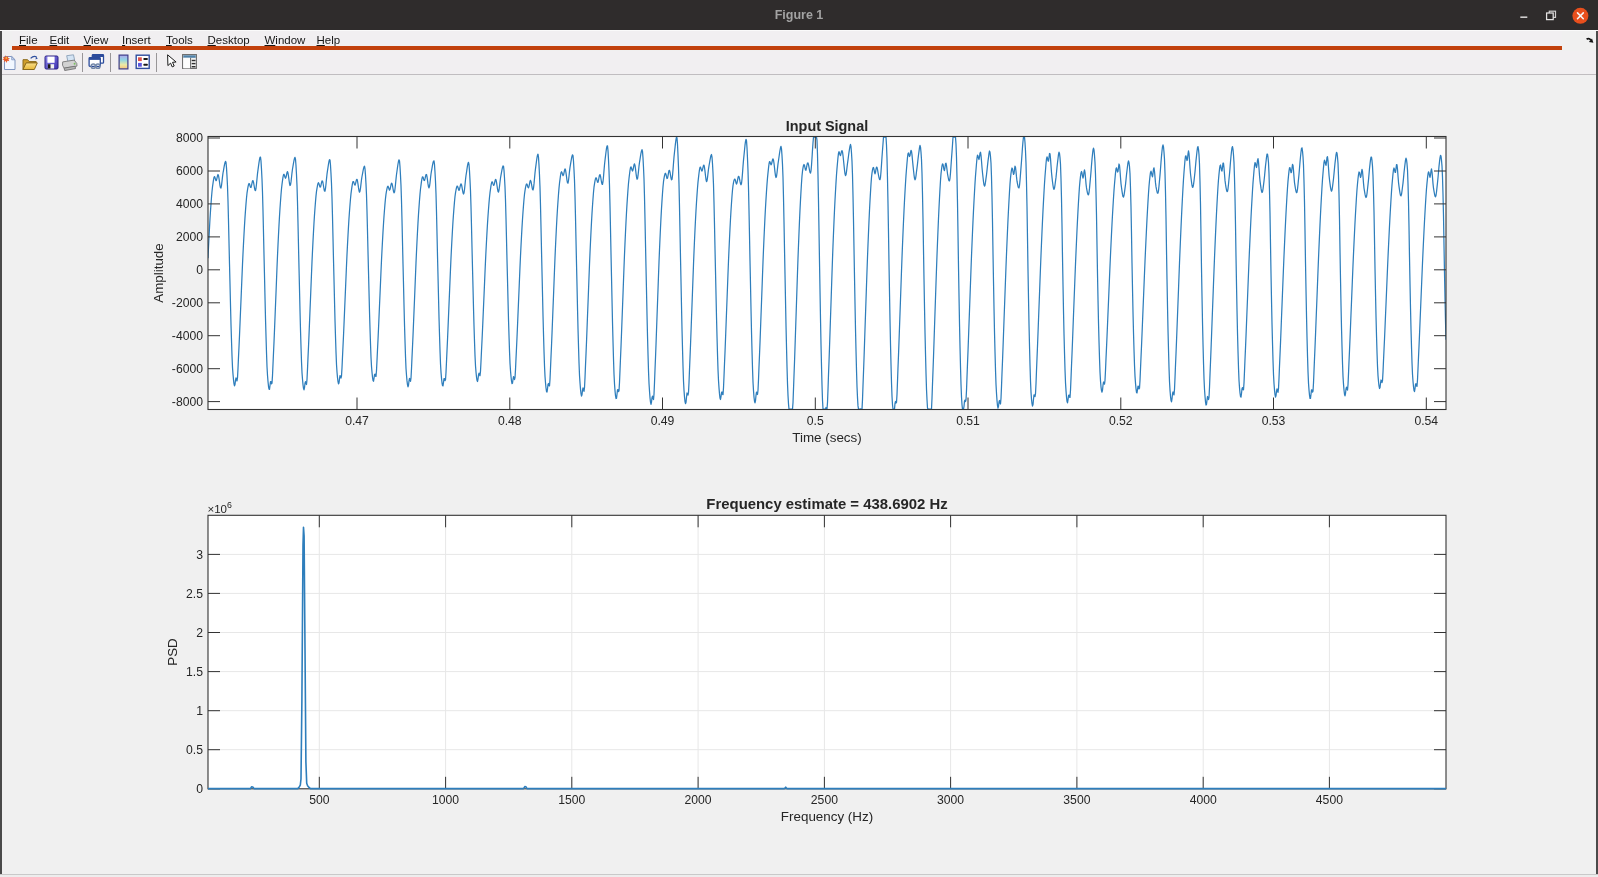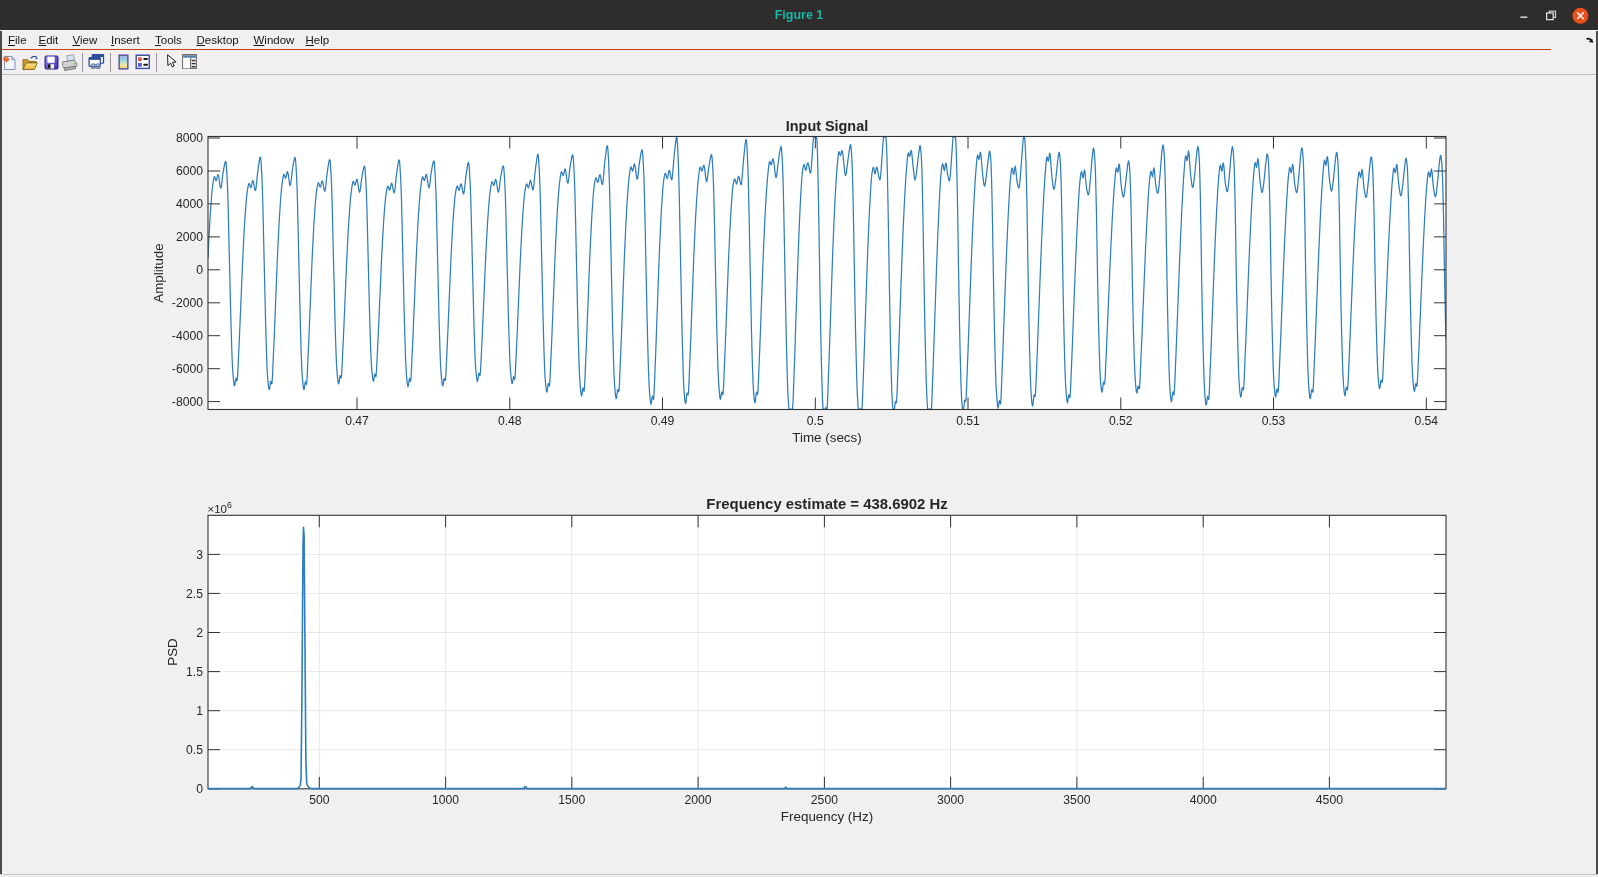--- a/index.html
+++ b/index.html
@@ -1,19 +1,19 @@
 <!DOCTYPE html>
 <html><head><meta charset="utf-8"><title>Figure 1</title>
 <style>
 *{margin:0;padding:0;box-sizing:border-box}
 html,body{width:1598px;height:877px;overflow:hidden;background:#f0f0f0;font-family:"Liberation Sans",sans-serif}
 #menubar,#titlebar,#toolbar{transform:translateZ(0)}
 #titlebar{position:absolute;left:0;top:0;width:1598px;height:30px;background:rgba(45,42,42,0.992)}
-#titletext{position:absolute;left:0;top:0;width:100%;height:30px;line-height:30px;text-align:center;color:#14b8a6;font-size:12.5px;font-weight:bold}
-#menubar{position:absolute;left:1px;top:30px;width:1550px;height:20px;background:rgba(241,239,241,0.992);border-bottom:1px solid #c2410c}
+#titletext{position:absolute;left:0;top:0;width:100%;height:30px;line-height:30px;text-align:center;color:#a3a3a3;font-size:12.5px;font-weight:bold}
+#menubar{position:absolute;left:12px;top:30px;width:1550px;height:20px;background:rgba(241,239,241,0.992);border-bottom:4px solid #c2410c}
 .mi{position:absolute;top:0;height:20px;line-height:21px;font-size:11.5px;color:#161616}
 .mi u{text-decoration:underline}
 #toolbar{position:absolute;left:0;top:51px;width:1598px;height:24px;background:rgba(241,239,241,0.992);border-bottom:1px solid #c0bdc0}
 .tsep{position:absolute;top:2px;height:19px;width:1px;background:#989698}
 #winborderL{position:absolute;left:0;top:30px;width:2px;height:845px;background:#4a4a4a}
 #winborderR{position:absolute;left:1596px;top:30px;width:2px;height:845px;background:#4a4a4a}
 #botline{position:absolute;left:0;top:874px;width:1598px;height:1px;background:#c9c9c9}
 #botline2{position:absolute;left:0;top:875px;width:1598px;height:2px;background:#ededed}
 </style></head>
 <body>

